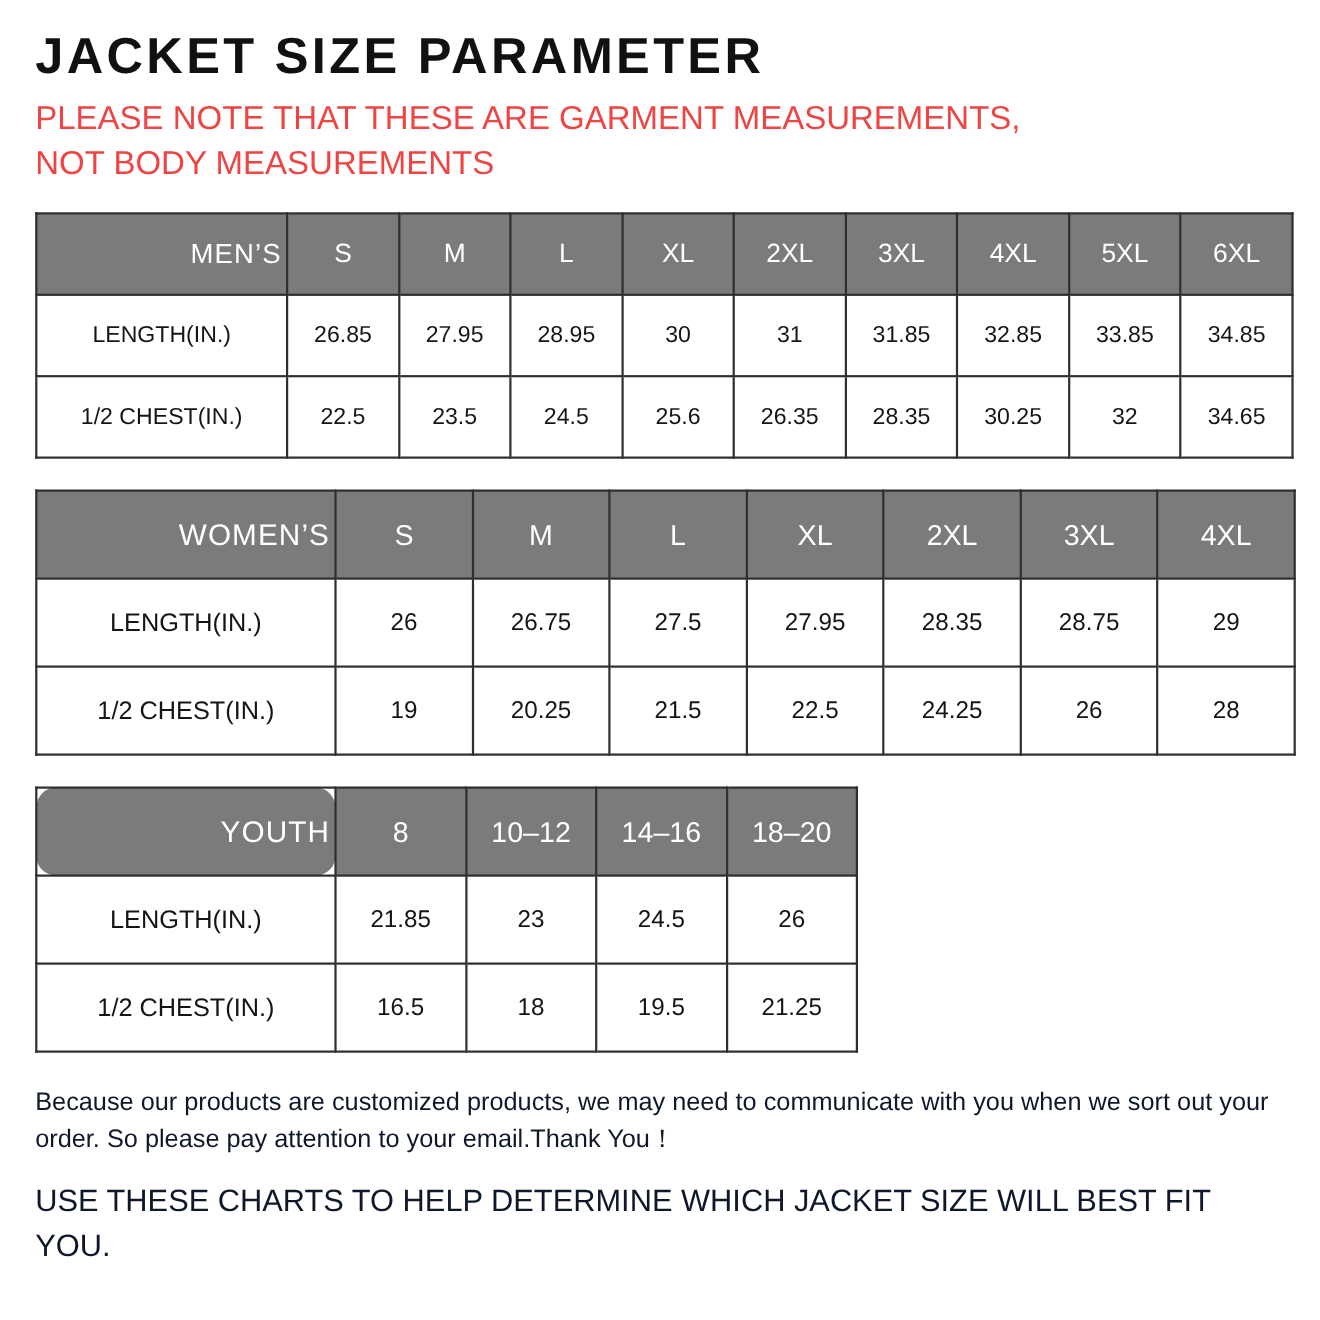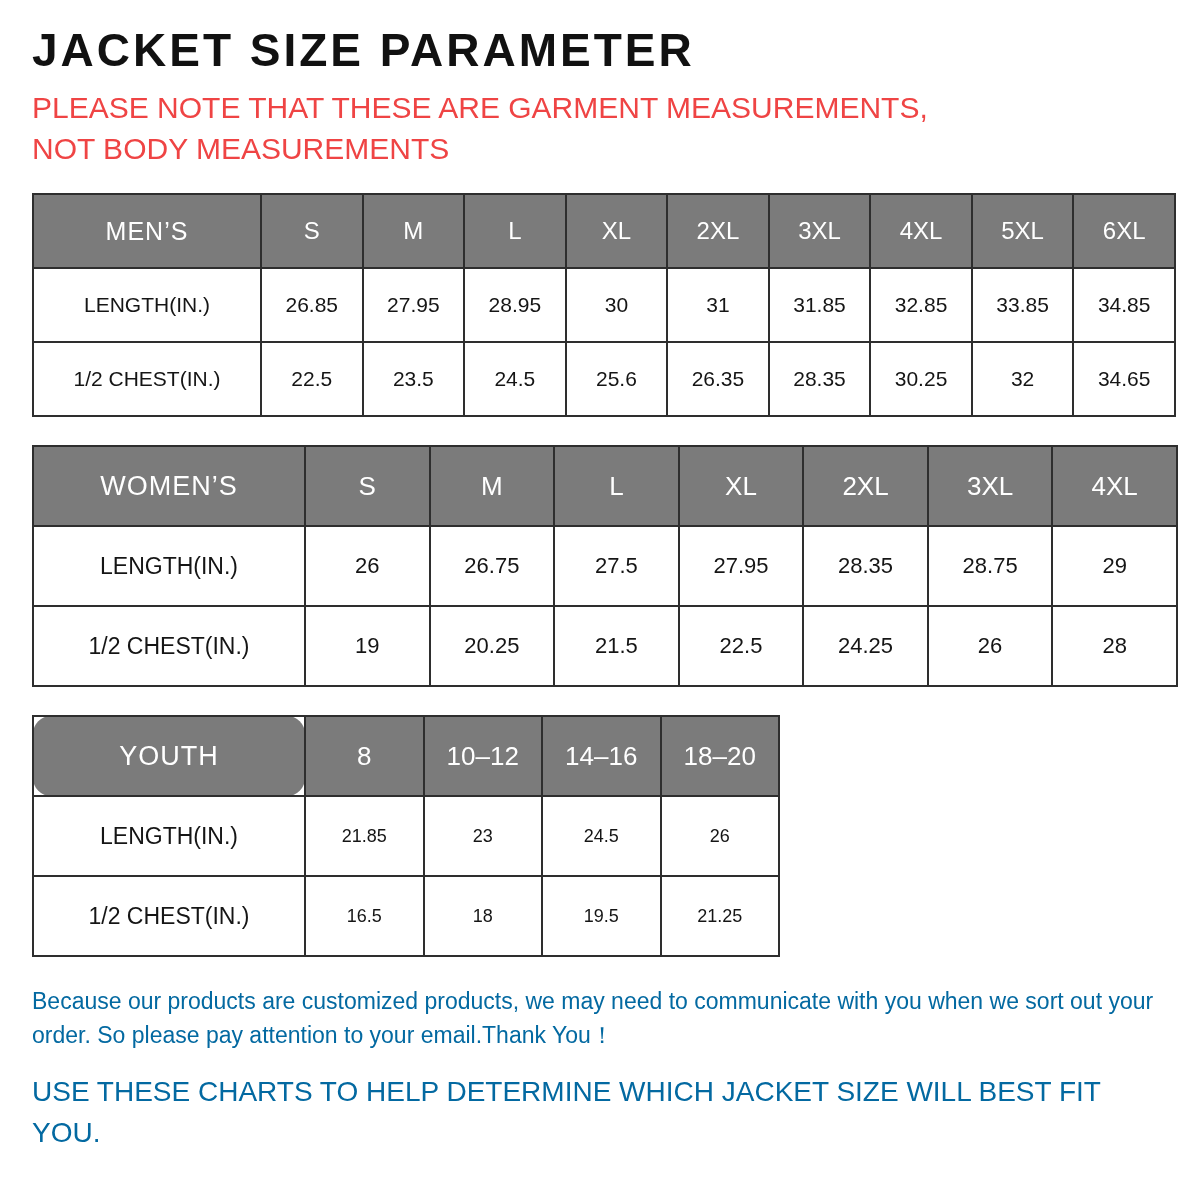--- a/index.html
+++ b/index.html
@@ -52,20 +52,21 @@
     padding: 0 4px;
   }
   table.size tr.head td {
     background: #7b7b7b;
     color: #ffffff;
     font-weight: normal;
   }
   table.size tr.head td.cat {
     font-size: 25px;
     letter-spacing: 1px;
+    text-align: right;
   }
   table.size tr.head td.sz {
     font-size: 24px;
   }
   td.rowlabel {
     font-size: 22px;
     color: #151515;
   }
   
   #men-table { width: 1144px; }
@@ -73,27 +74,27 @@
   
   #women-table { width: 1146px; }
   #women-table .cat { width: 262px; }
   #women-table td { height: 78px; font-size: 22px; }
   #women-table tr.head td.cat { font-size: 27px; }
   #women-table tr.head td.sz { font-size: 26px; }
   #women-table td.rowlabel { font-size: 23px; }
   
   #youth-table { width: 748px; }
   #youth-table .cat { width: 262px; border-radius: 18px; }
-  #youth-table td { height: 78px; font-size: 18px; }
+  #youth-table td { height: 78px; font-size: 22px; }
   #youth-table tr.head td.cat { font-size: 27px; }
   #youth-table tr.head td.sz { font-size: 26px; }
   #youth-table td.rowlabel { font-size: 23px; }
 
   .footer {
-    color: #0369a1;
+    color: #0f172a;
     font-size: 23px;
     line-height: 1.45;
     margin-top: 6px;
     max-width: 1130px;
   }
   .footer .second {
     margin-top: 20px;
     font-size: 28px;
   }
 </style>

